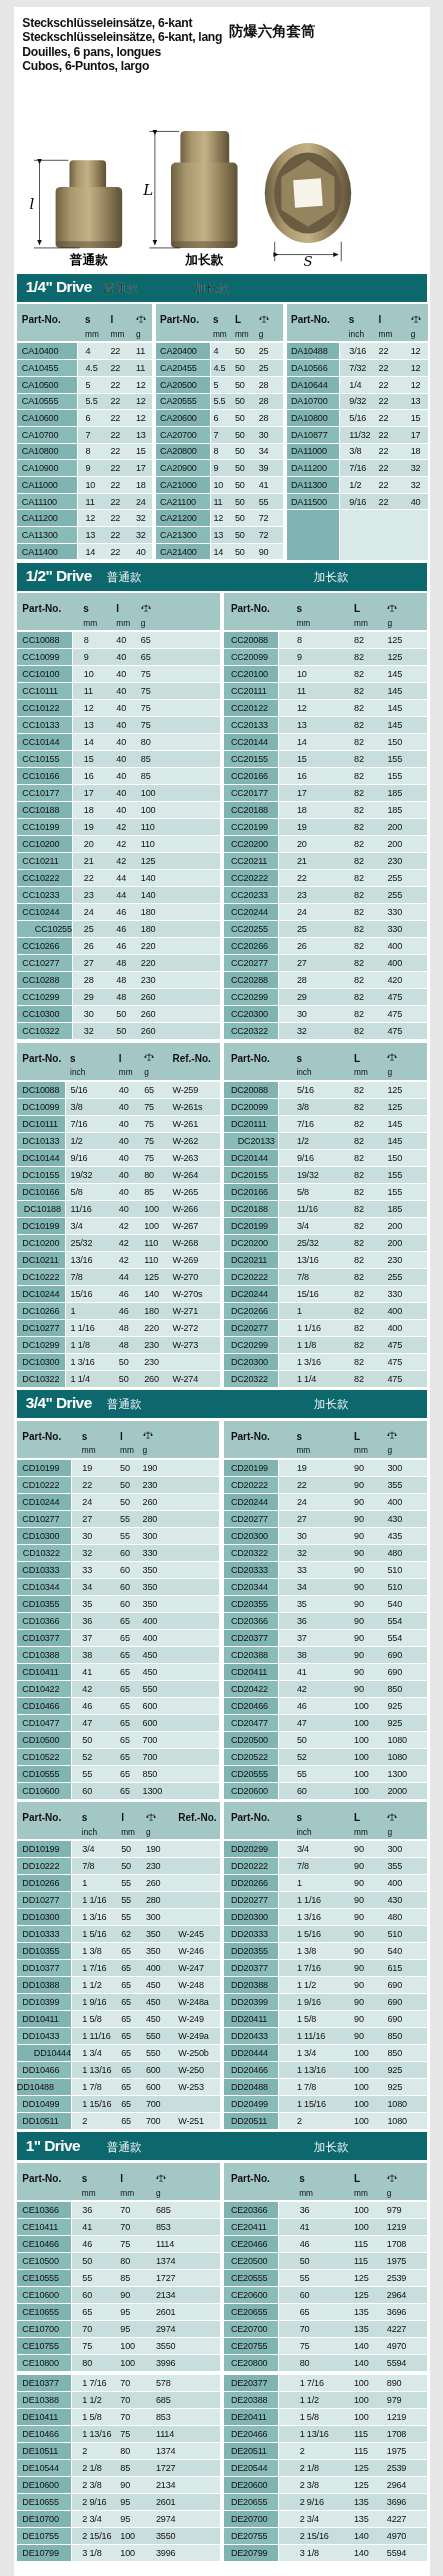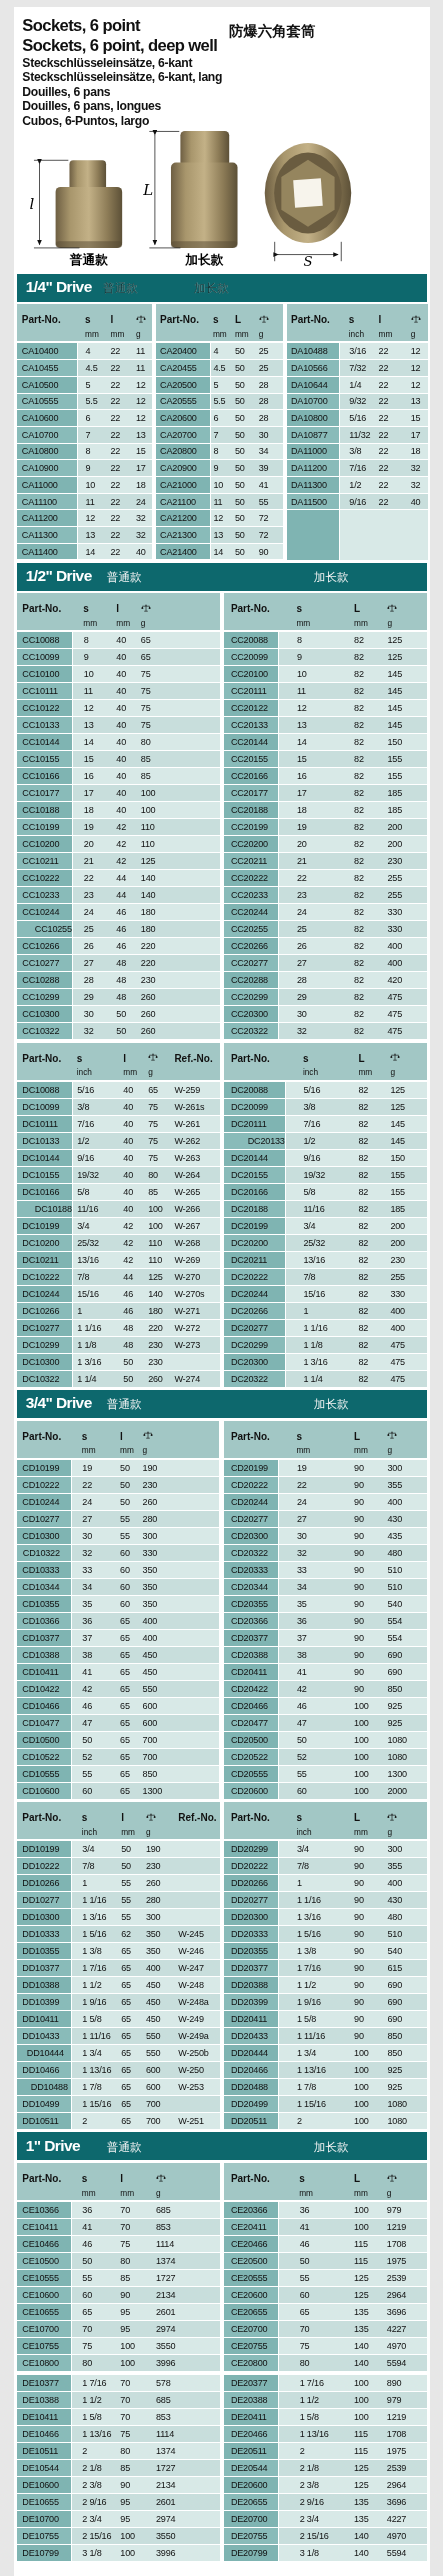--- a/index.html
+++ b/index.html
@@ -43,28 +43,23 @@
   tr.fill td{border-bottom:0;}
   .scale-svg{display:inline-block;vertical-align:-1.1px;}
 </style>
 </head>
 <body>
 
 <div class="page">
   <div class="panel">
 
     <header class="titleblock">
-      <div id="title-en">
-          <div class="t-en">Sockets, 6 point</div>
-          <div class="t-en">Sockets, 6 point, deep well</div>
-        </div>
       <div id="title-sub">
           <div class="t-sub">Steckschlüsseleinsätze, 6-kant</div>
           <div class="t-sub">Steckschlüsseleinsätze, 6-kant, lang</div>
-          <div class="t-sub">Douilles, 6 pans</div>
           <div class="t-sub">Douilles, 6 pans, longues</div>
           <div class="t-sub">Cubos, 6-Puntos, largo</div>
         </div>
       <div class="t-zh">防爆六角套筒</div>
     </header>
 
     <section class="figure">
       <svg width="416" height="140" viewBox="0 0 750 252">
         <defs>
           <linearGradient id="bz" x1="0" y1="0" x2="1" y2="0">
@@ -931,21 +926,21 @@
                     <td class="dc" style="padding-left: 4.4px;">W-264</td>
                   </tr>
                   <tr>
                     <td class="pc" style="padding-left: 5.5px;">DC10166</td>
                     <td class="dc" style="padding-left: 4.4px;">5/8</td>
                     <td class="dc" style="padding-left: 14.4px;">40</td>
                     <td class="dc" style="padding-left: 8.9px;">85</td>
                     <td class="dc" style="padding-left: 4.4px;">W-265</td>
                   </tr>
                   <tr class="alt">
-                    <td class="pc" style="padding-left: 18px; margin-left: 8px;">DC10188</td>
+                    <td class="pc" style="padding-left: 7px; margin-left: 8px;">DC10188</td>
                     <td class="dc" style="padding-left: 4.4px;">11/16</td>
                     <td class="dc" style="padding-left: 14.4px;">40</td>
                     <td class="dc" style="padding-left: 8.9px;">100</td>
                     <td class="dc" style="padding-left: 4.4px;">W-266</td>
                   </tr>
                   <tr>
                     <td class="pc" style="padding-left: 5.5px;">DC10199</td>
                     <td class="dc" style="padding-left: 4.4px;">3/4</td>
                     <td class="dc" style="padding-left: 14.4px;">42</td>
                     <td class="dc" style="padding-left: 8.9px;">100</td>
@@ -1061,21 +1056,21 @@
                     <td class="dc" style="padding-left: 14.4px;">82</td>
                     <td class="dc" style="padding-left: 7.8px;">125</td>
                   </tr>
                   <tr>
                     <td class="pc" style="padding-left: 7.2px;">DC20111</td>
                     <td class="dc" style="padding-left: 17.7px;">7/16</td>
                     <td class="dc" style="padding-left: 14.4px;">82</td>
                     <td class="dc" style="padding-left: 7.8px;">145</td>
                   </tr>
                   <tr class="alt">
-                    <td class="pc" style="padding-left: 24px;">DC20133</td>
+                    <td class="pc" style="padding-left: 14px;">DC20133</td>
                     <td class="dc" style="padding-left: 17.7px;">1/2</td>
                     <td class="dc" style="padding-left: 14.4px;">82</td>
                     <td class="dc" style="padding-left: 7.8px;">145</td>
                   </tr>
                   <tr>
                     <td class="pc" style="padding-left: 7.2px;">DC20144</td>
                     <td class="dc" style="padding-left: 17.7px;">9/16</td>
                     <td class="dc" style="padding-left: 14.4px;">82</td>
                     <td class="dc" style="padding-left: 7.8px;">150</td>
                   </tr>
@@ -1617,35 +1612,35 @@
                     <td class="dc" style="padding-left: 4.4px;">W-249</td>
                   </tr>
                   <tr class="alt">
                     <td class="pc" style="padding-left: 5.5px;">DD10433</td>
                     <td class="dc" style="padding-left: 10px;">1 11/16</td>
                     <td class="dc" style="padding-left: 9.4px;">65</td>
                     <td class="dc" style="padding-left: 6.1px;">550</td>
                     <td class="dc" style="padding-left: 4.4px;">W-249a</td>
                   </tr>
                   <tr>
-                    <td class="pc" style="padding-left: 10px; margin-left: 24px;">DD10444</td>
+                    <td class="pc" style="padding-left: 17px; margin-left: 24px;">DD10444</td>
                     <td class="dc" style="padding-left: 10px;">1 3/4</td>
                     <td class="dc" style="padding-left: 9.4px;">65</td>
                     <td class="dc" style="padding-left: 6.1px;">550</td>
                     <td class="dc" style="padding-left: 4.4px;">W-250b</td>
                   </tr>
                   <tr class="alt">
                     <td class="pc" style="padding-left: 5.5px;">DD10466</td>
                     <td class="dc" style="padding-left: 10px;">1 13/16</td>
                     <td class="dc" style="padding-left: 9.4px;">65</td>
                     <td class="dc" style="padding-left: 6.1px;">600</td>
                     <td class="dc" style="padding-left: 4.4px;">W-250</td>
                   </tr>
                   <tr>
-                    <td class="pc" style="padding-left: 14px;">DD10488</td>
+                    <td class="pc" style="padding-left: 0;">DD10488</td>
                     <td class="dc" style="padding-left: 10px;">1 7/8</td>
                     <td class="dc" style="padding-left: 9.4px;">65</td>
                     <td class="dc" style="padding-left: 6.1px;">600</td>
                     <td class="dc" style="padding-left: 4.4px;">W-253</td>
                   </tr>
                   <tr class="alt">
                     <td class="pc" style="padding-left: 5.5px;">DD10499</td>
                     <td class="dc" style="padding-left: 10px;">1 15/16</td>
                     <td class="dc" style="padding-left: 9.4px;">65</td>
                     <td class="dc" style="padding-left: 6.1px;">700</td>

